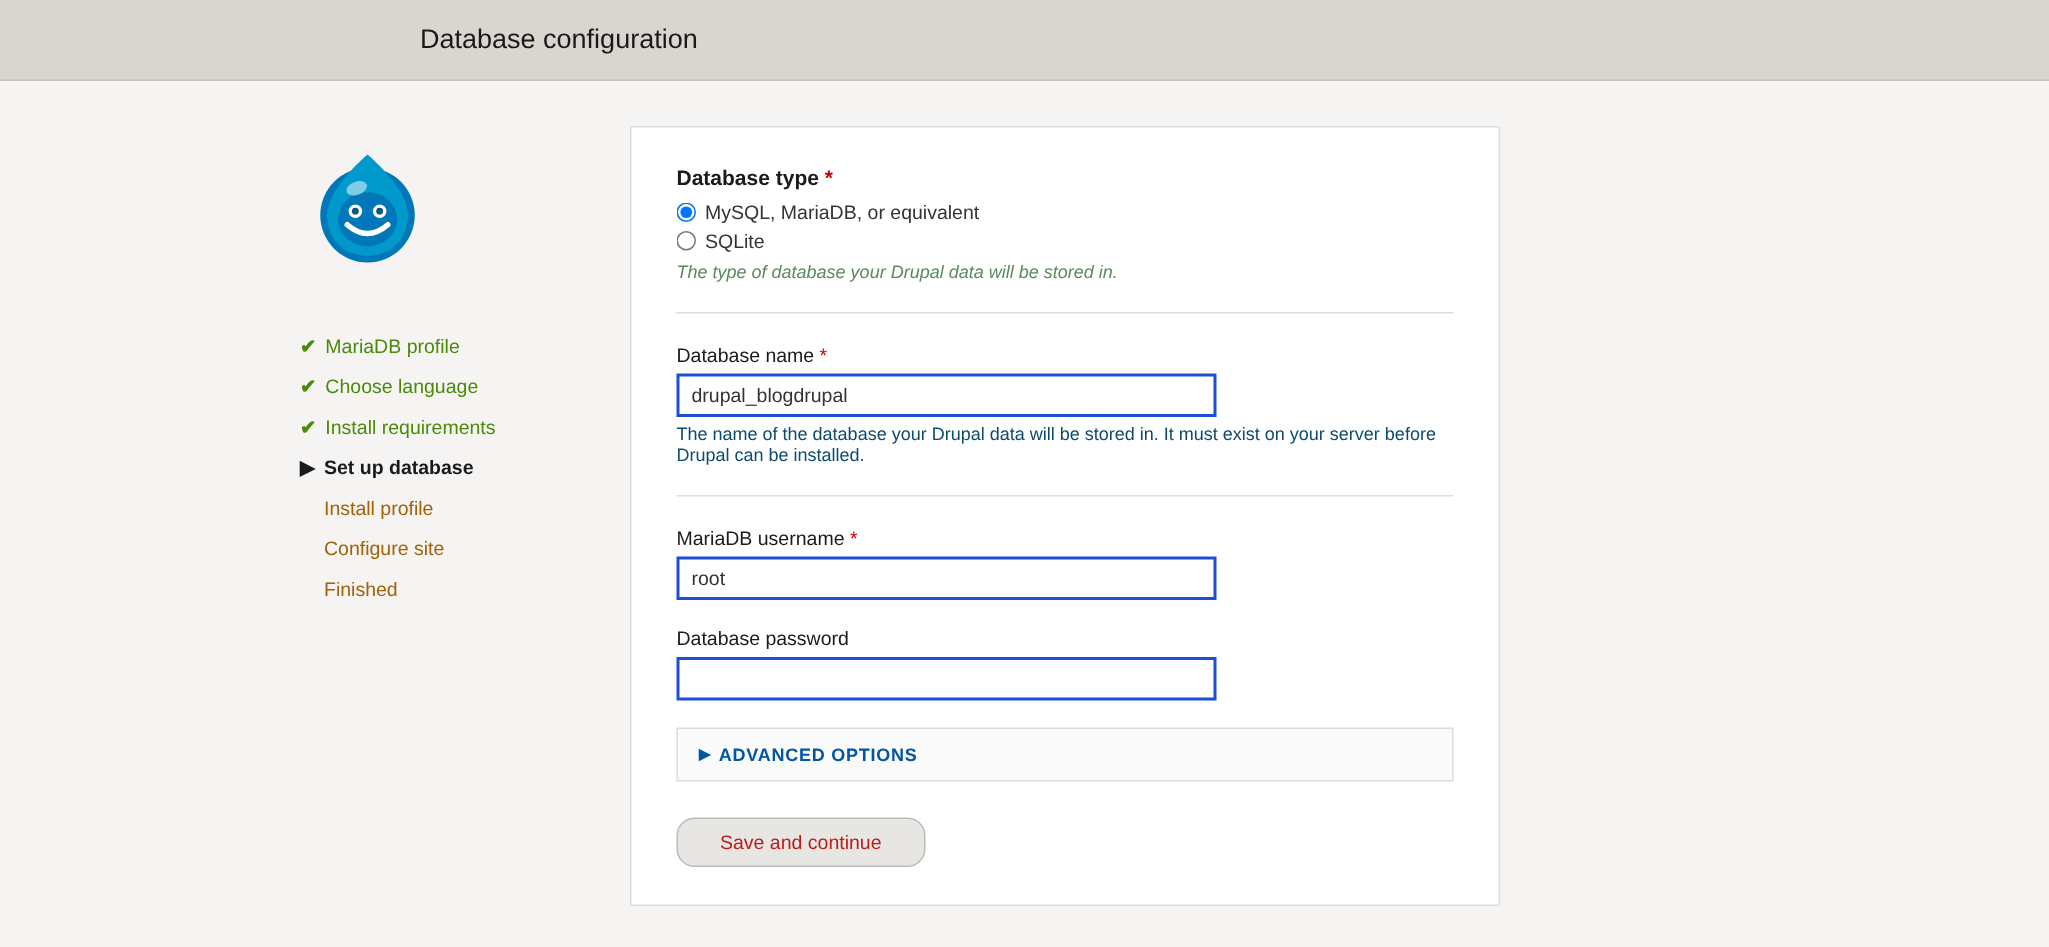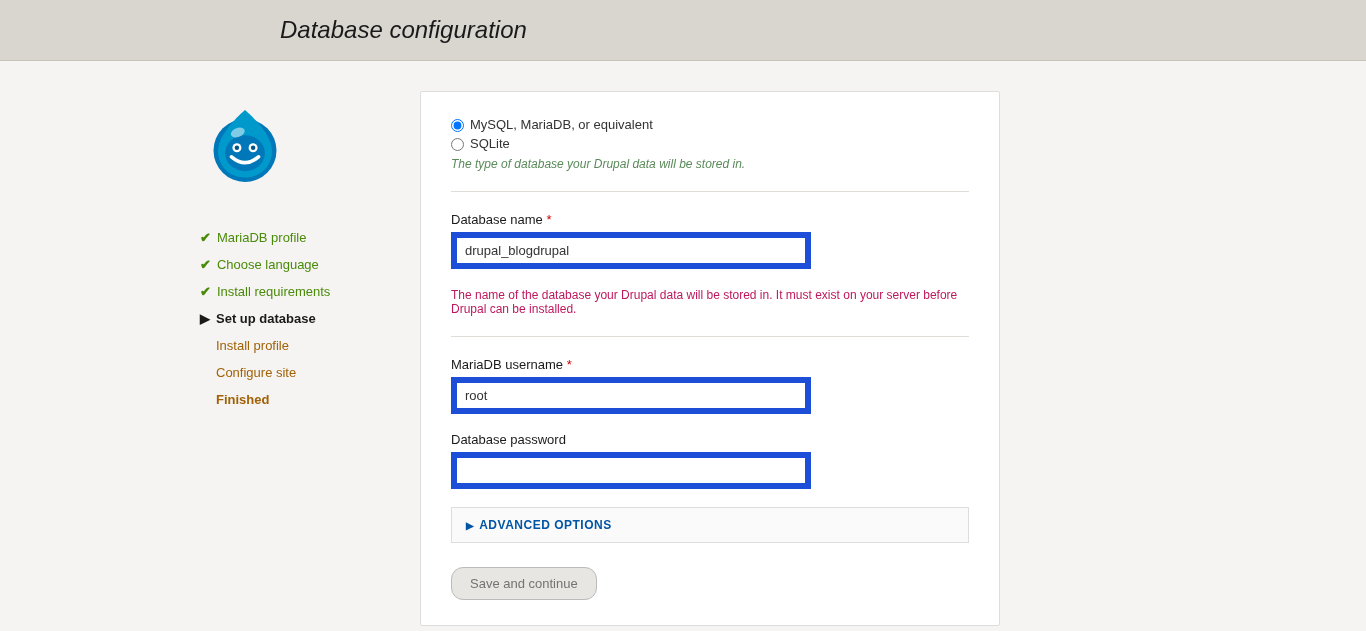--- a/index.html
+++ b/index.html
@@ -8,24 +8,23 @@
       font-size: 13px;
       background: #f0efee;
       color: #333;
     }
     .page-header {
       background: #d9d6d0;
       padding: 16px 0 16px 280px;
       border-bottom: 1px solid #c5c2bc;
     }
     .page-header h1 {
-      font-size: 24px;
+      font-size: 18px;
       font-weight: normal;
       color: #1a1a1a;
-      font-style: italic;
     }
     .main-content {
       display: flex;
       padding: 30px 0 30px 200px;
       background: #f5f4f2;
       min-height: 580px;
     }
     .sidebar {
       width: 220px;
       padding-top: 10px;
@@ -86,21 +85,21 @@
       margin-bottom: 8px;
     }
     .required-star {
       color: #c00;
     }
     .radio-group {
       margin-bottom: 6px;
     }
     .radio-option {
       display: flex;
-      align-items: flex-end;
+      align-items: center;
       gap: 6px;
       margin-bottom: 4px;
       font-size: 13px;
     }
     .radio-option input[type="radio"] {
       cursor: pointer;
     }
     .hint-text {
       font-size: 12px;
       color: #5a8a5a;
@@ -114,29 +113,29 @@
     .form-label {
       display: block;
       font-size: 13px;
       font-weight: normal;
       color: #1a1a1a;
       margin-bottom: 5px;
     }
     .form-input {
       width: 360px;
       padding: 5px 8px;
-      border: 6px solid #1d4ed8;
+      border: 2px solid #1d4ed8;
       font-size: 13px;
       color: #333;
       background: #fff;
     }
     .field-hint {
       font-size: 12px;
-      color: #be185d;
-      margin-top: 19px;
+      color: #0c4a6e;
+      margin-top: 4px;
     }
     .advanced-options {
       border: 1px solid #ddd;
       padding: 10px 14px;
       margin-bottom: 20px;
       background: #fafafa;
       cursor: pointer;
     }
     .advanced-options-label {
       font-size: 12px;
@@ -149,23 +148,23 @@
       gap: 5px;
     }
     .advanced-arrow {
       color: #0055a5;
       font-size: 10px;
     }
     .save-btn {
       background: #e8e6e2;
       border: 1px solid #bbb;
       border-radius: 12px;
-      padding: 8px 18px;
-      font-size: 13px;
-      color: #737373;
+      padding: 8px 28px;
+      font-size: 13px;
+      color: #b91c1c;
       cursor: pointer;
       margin-top: 4px;
     }
     .divider-line {
       border: none;
       border-top: 1px solid #e0ddd9;
       margin: 20px 0;
     }
   </style>
 </head>
@@ -216,28 +215,32 @@
         <span>Set up database</span>
       </li>
 
       <li class="nav-item inactive">
         <span style="padding-left:16px;">Install profile</span>
       </li>
       <li class="nav-item inactive">
         <span style="padding-left:16px;">Configure site</span>
       </li>
       <li class="nav-item inactive">
-        <span style="padding-left:16px;font-weight:bold;">Finished</span>
+        <span style="padding-left:16px;">Finished</span>
       </li>
     </ul>
   </div>
 
   <div class="form-area">
 
     <div class="form-group">
+      <div class="form-section-title">
+        <span>Database type</span>
+        <span class="required-star"> *</span>
+      </div>
       <div class="radio-group">
         <label class="radio-option">
           <input type="radio" name="db_type" value="mysql" checked="" style="">
           <span>MySQL, MariaDB, or equivalent</span>
         </label>
         <label class="radio-option">
           <input type="radio" name="db_type" value="sqlite" style="">
           <span>SQLite</span>
         </label>
       </div>

